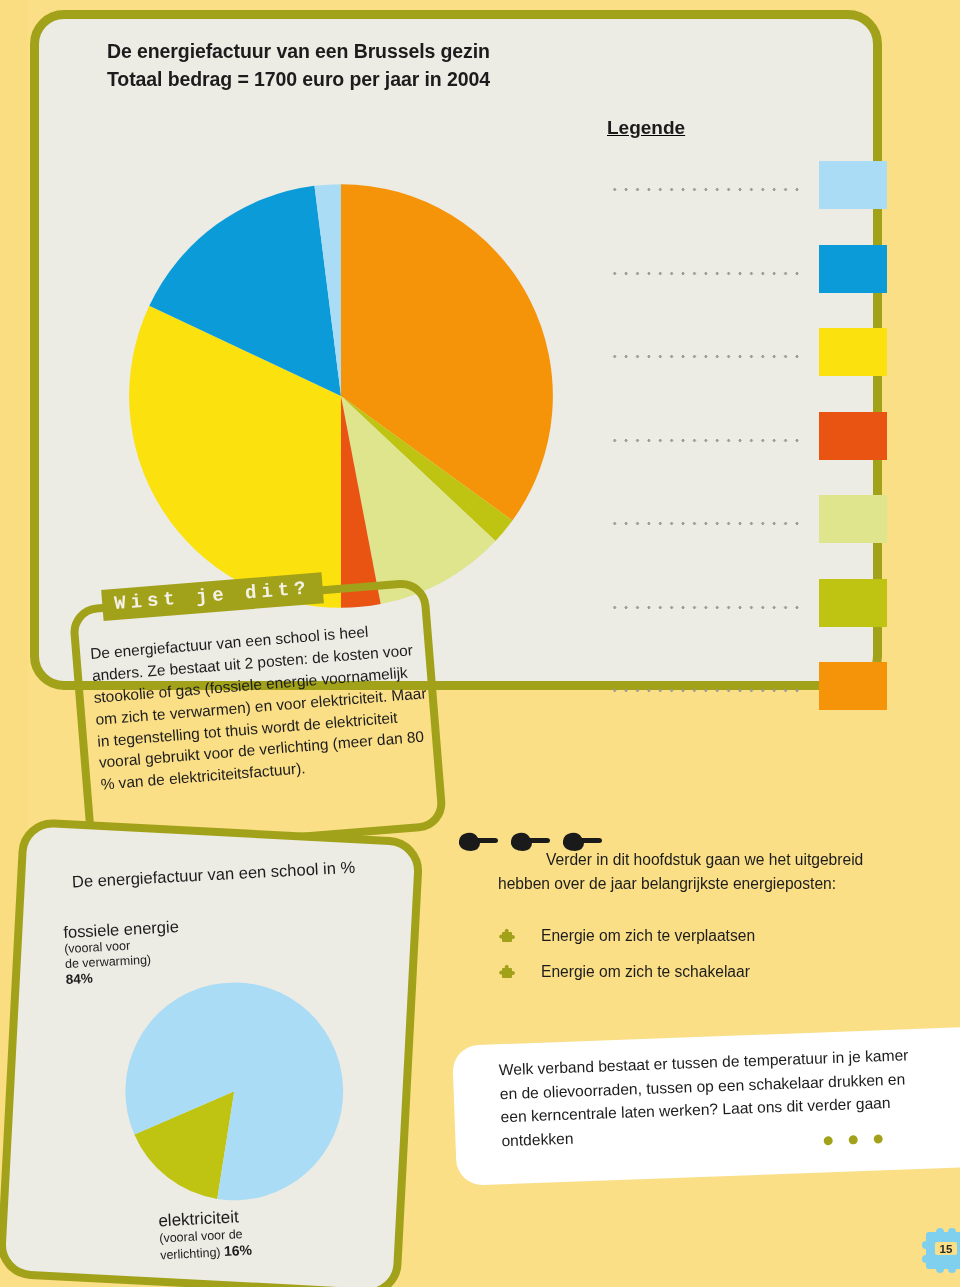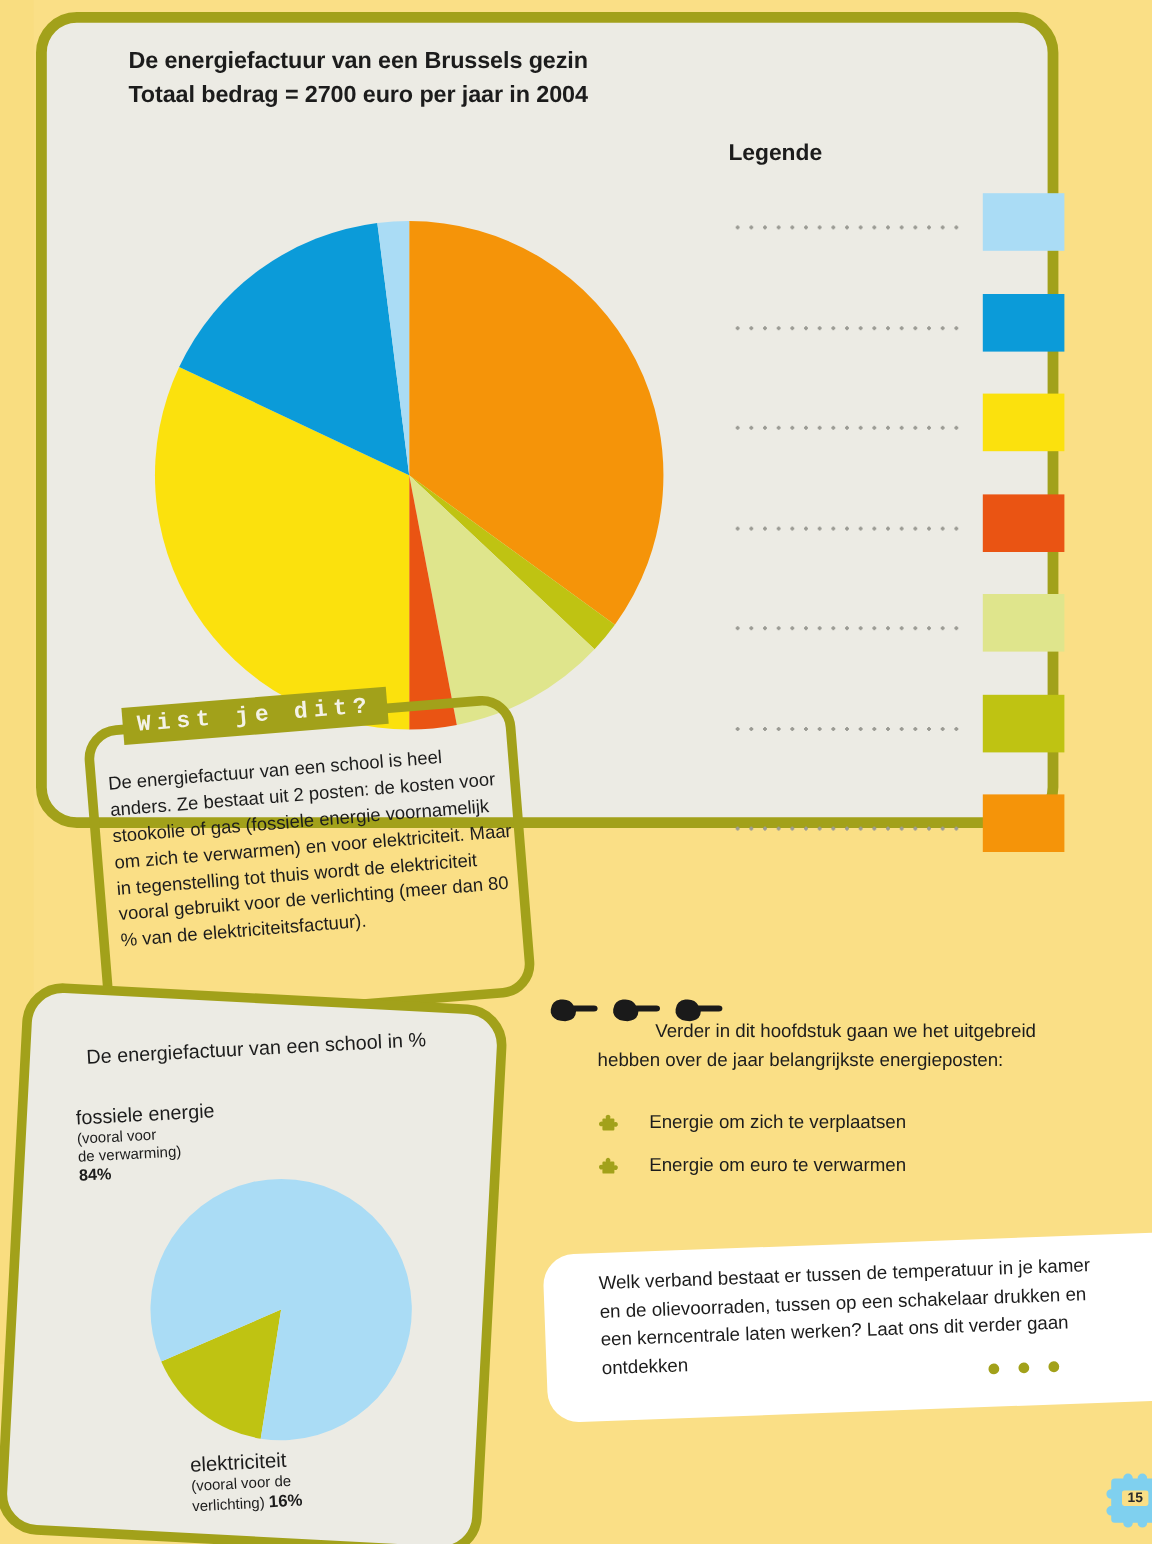--- a/index.html
+++ b/index.html
@@ -37,21 +37,21 @@
   #panel-title div { white-space:nowrap; }
 
   
   #main-pie-wrap {
     position:absolute; left:88px; top:163px; width:428px; height:428px;
   }
   #main-pie-svg { display:block; width:428px; height:428px; }
 
   
   #legend {
-    position:absolute; left:568px; top:96px; width:300px; height:560px;
+    position:absolute; left:568px; top:96px; width:300px; height:560px;text-decoration:underline;
   }
   #legend-title {
     font-size:19px; font-weight:bold; color:#1c1c1c;
     margin-left:0px; margin-top:2px;
   }
   .legend-row {
     position:absolute; left:0; width:292px; height:62px;
   }
   .legend-dots {
     position:absolute; left:2px; top:26px; width:192px; height:5px;
@@ -174,21 +174,21 @@
 </head>
 <body>
 
 <div id="page-bg-left-strip"></div>
 <div id="page-bg-bottom-band"></div>
 
 <div id="top-panel">
 
   <div id="panel-title">
     <div>De energiefactuur van een Brussels gezin</div>
-    <div>Totaal bedrag = 2700 euro per jaar in 2004</div>
+    <div>Totaal bedrag = 1700 euro per jaar in 2004</div>
   </div>
 
   <div id="main-pie-wrap">
     <svg id="main-pie-svg" viewBox="0 0 200 200">
       <g id="main-pie-slices">
           <path d="M 100 100 L 100.000 1.000 A 99 99 0 0 1 180.093 158.191 Z" fill="#f59409"></path>
           <path d="M 100 100 L 180.093 158.191 A 99 99 0 0 1 172.168 167.770 Z" fill="#bfc312"></path>
           <path d="M 100 100 L 172.168 167.770 A 99 99 0 0 1 118.551 197.246 Z" fill="#dfe58c"></path>
           <path d="M 100 100 L 118.551 197.246 A 99 99 0 0 1 100.000 199.000 Z" fill="#ea5413"></path>
           <path d="M 100 100 L 100.000 199.000 A 99 99 0 0 1 10.422 57.848 Z" fill="#fbe10d"></path>
@@ -291,21 +291,21 @@
     <div class="bullet-item">
       <svg class="bullet-icon" viewBox="0 0 17 17">
         <path d="M5 4 h2 a2 2 0 1 1 3.4 0 H13 a1 1 0 0 1 1 1 v2.2 a2 2 0 1 1 0 3.6 V13 a1 1 0 0 1 -1 1 H5 a1 1 0 0 1 -1 -1 v-2.6 a2 2 0 1 1 0 -3.6 V5 a1 1 0 0 1 1 -1 z" fill="#a2a11a"></path>
       </svg>
       <div class="bullet-text">Energie om zich te verplaatsen</div>
     </div>
     <div class="bullet-item">
       <svg class="bullet-icon" viewBox="0 0 17 17">
         <path d="M5 4 h2 a2 2 0 1 1 3.4 0 H13 a1 1 0 0 1 1 1 v2.2 a2 2 0 1 1 0 3.6 V13 a1 1 0 0 1 -1 1 H5 a1 1 0 0 1 -1 -1 v-2.6 a2 2 0 1 1 0 -3.6 V5 a1 1 0 0 1 1 -1 z" fill="#a2a11a"></path>
       </svg>
-      <div class="bullet-text">Energie om euro te verwarmen</div>
+      <div class="bullet-text">Energie om zich te schakelaar</div>
     </div>
   </div>
 
 <div id="closing-card">
   <div id="closing-text">Welk verband bestaat er tussen de temperatuur in je kamer en de olievoorraden, tussen op een schakelaar drukken en een kerncentrale laten werken? Laat ons dit verder gaan ontdekken</div>
   <div id="closing-dots">
     <span class="closing-dot"></span>
     <span class="closing-dot"></span>
     <span class="closing-dot"></span>
   </div>

